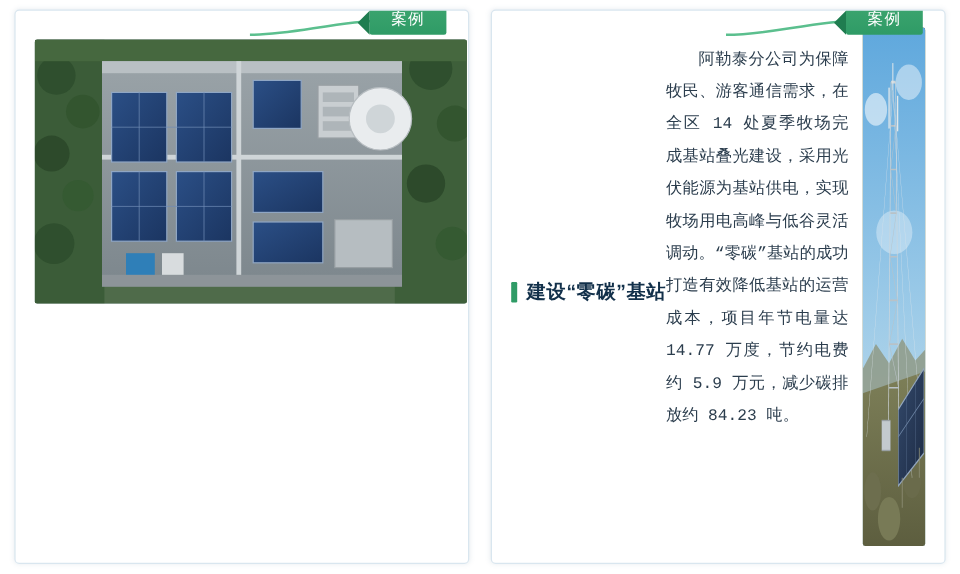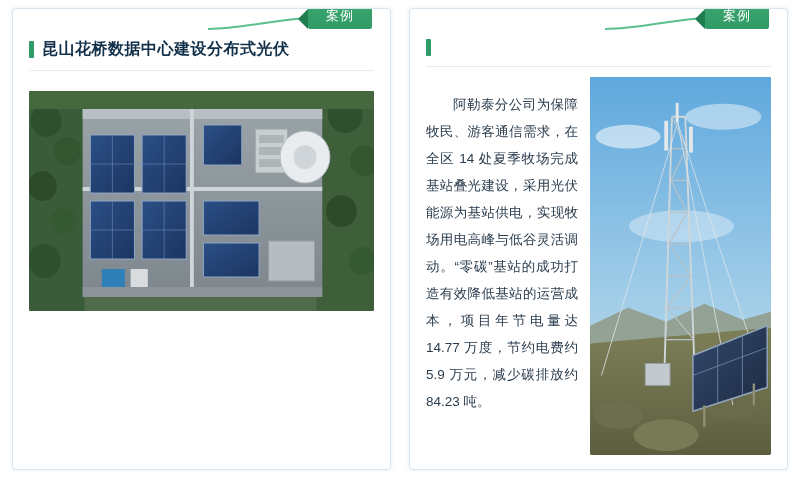--- a/index.html
+++ b/index.html
@@ -25,21 +25,21 @@
   .card {
     position: relative;
     flex: 1 1 0;
     background: #ffffff;
     border: 1px solid #d9e6ef;
     border-radius: 4px;
     box-shadow: 0 0 4px rgba(120,150,170,0.18);
     box-sizing: border-box;
     padding: 14px 16px 14px 16px;
     display: flex;
-    flex-direction: column;
+    flex-direction: row;
     overflow: hidden;
   }
   
   .ribbon {
     position: absolute;
     top: -6px;
     right: 18px;
     height: 26px;
     padding: 0 18px;
     background: linear-gradient(180deg, #3ca56f 0%, #2f9b66 100%);
@@ -122,20 +122,21 @@
 
   
   .card-left .photo { height: 220px; flex: none; }
 
   
   .card-right .content-row {
     display: flex;
     gap: 12px;
     flex: 1 1 auto;
     min-height: 0;
+    font-family: Liberation Mono, monospace;
   }
   .card-right .body-text {
     width: 152px;
     flex: none;
   }
   .card-right .photo {
     margin-top: 0;
     flex: 1 1 auto;
   }
 </style>
@@ -145,24 +146,20 @@
 <div class="page">
 
   <section class="card card-left">
     <div class="ribbon-curve">
       <svg viewBox="0 0 130 16" preserveAspectRatio="none">
         <path d="M0,14 C40,14 70,2 130,1" stroke="#5bbf8e" stroke-width="2" fill="none"></path>
       </svg>
     </div>
     <div class="ribbon">案例</div>
 
-    <div class="card-title">
-      <span class="title-bar"></span>
-      <span class="title-text">昆山花桥数据中心建设分布式光伏</span>
-    </div>
     <div class="title-rule"></div>
 
 
     <figure class="photo" style="margin:10px 0 0 0;">
       <svg viewBox="0 0 360 220" preserveAspectRatio="none" aria-hidden="true">
         <defs>
           <linearGradient id="roofg" x1="0" y1="0" x2="0" y2="1">
             <stop offset="0%" stop-color="#9aa3a8"></stop>
             <stop offset="100%" stop-color="#7d878d"></stop>
           </linearGradient>
@@ -237,20 +234,21 @@
   <section class="card card-right">
     <div class="ribbon-curve">
       <svg viewBox="0 0 130 16" preserveAspectRatio="none">
         <path d="M0,14 C40,14 70,2 130,1" stroke="#5bbf8e" stroke-width="2" fill="none"></path>
       </svg>
     </div>
     <div class="ribbon">案例</div>
 
     <div class="card-title">
       <span class="title-bar"></span>
+      <span class="title-text">建设“零碳”基站</span>
     </div>
     <div class="title-rule"></div>
 
     <div class="content-row">
       <p class="body-text">阿勒泰分公司为保障牧民、游客通信需求，在全区 14 处夏季牧场完成基站叠光建设，采用光伏能源为基站供电，实现牧场用电高峰与低谷灵活调动。“零碳”基站的成功打造有效降低基站的运营成本，项目年节电量达 14.77 万度，节约电费约 5.9 万元，减少碳排放约 84.23 吨。</p>
 
       <figure class="photo" style="margin:0;">
         <svg viewBox="0 0 190 380" preserveAspectRatio="none" aria-hidden="true">
           <defs>
             <linearGradient id="skyg" x1="0" y1="0" x2="0" y2="1">

